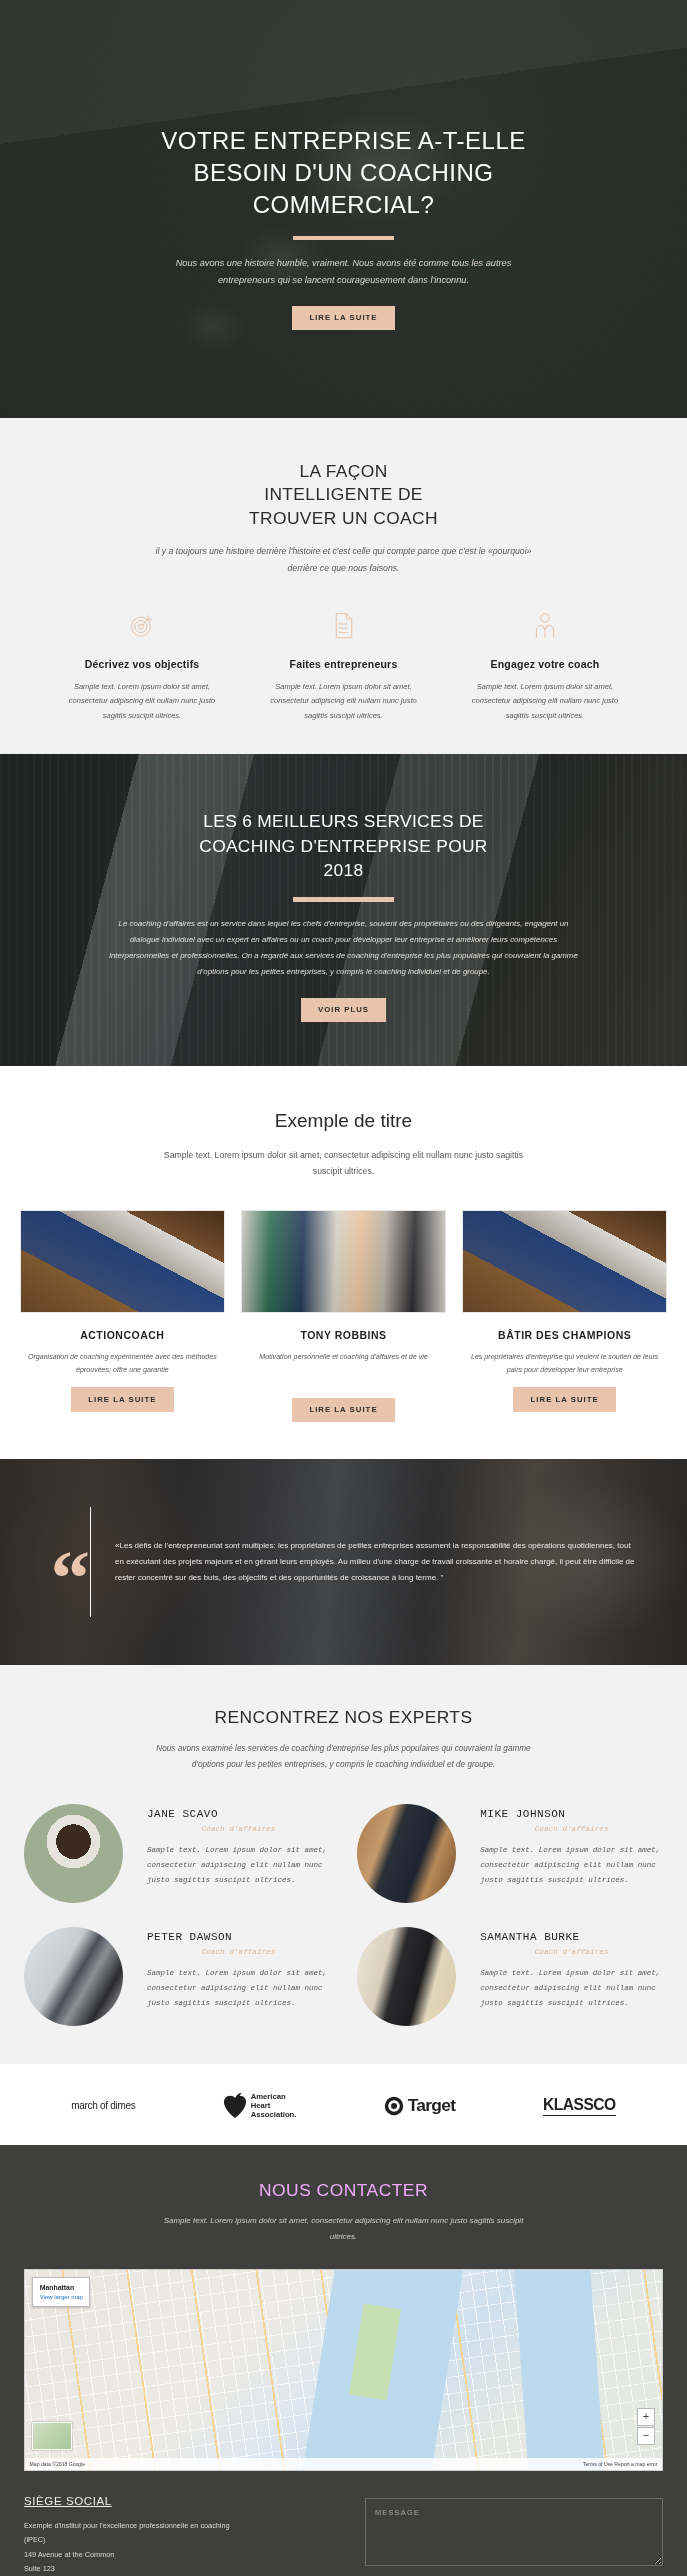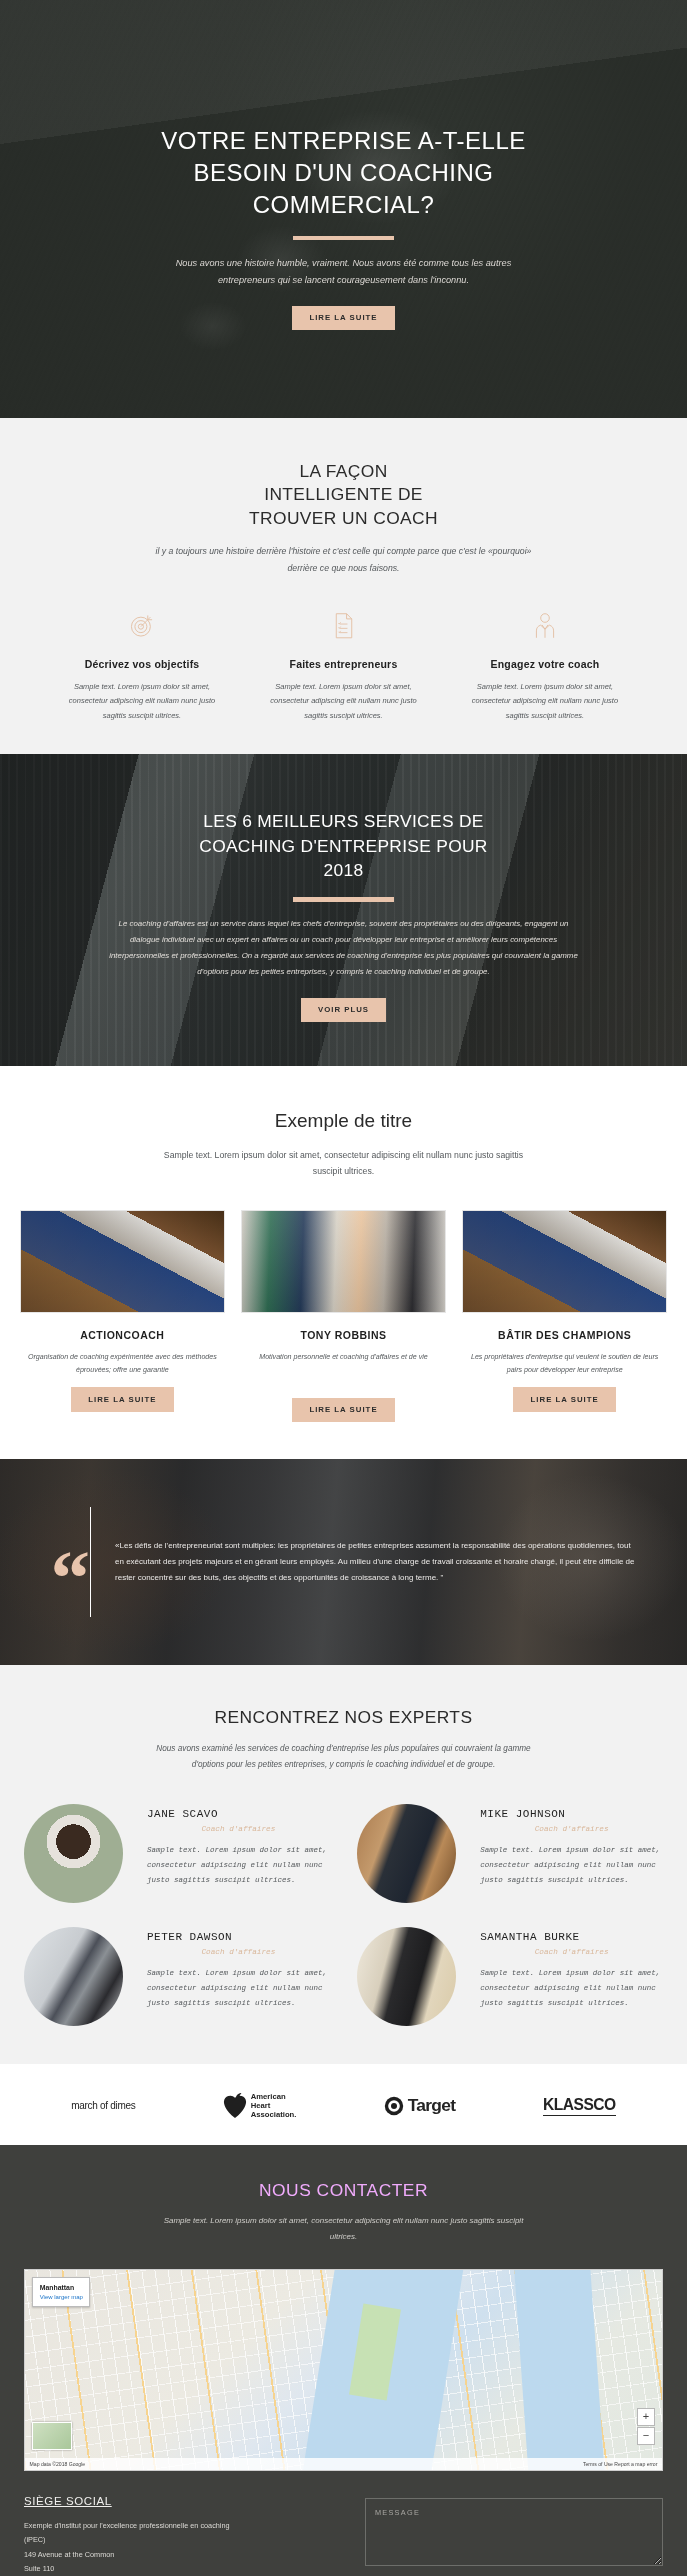--- a/index.html
+++ b/index.html
@@ -487,21 +487,21 @@
     </div>
 
     <div class="contact-body">
 
       <div class="hq">
         <h3>SIÈGE SOCIAL</h3>
         <div class="addr">
           <div>Exemple d'institut pour l'excellence professionnelle en coaching</div>
           <div>(iPEC)</div>
           <div>149 Avenue at the Common</div>
-          <div>Suite 110</div>
+          <div>Suite 123</div>
           <div>Shrewsbury. NJ 07702.</div>
         </div>
 
       </div>
 
       <div class="form">
         <textarea placeholder="MESSAGE" style=""></textarea>
 
       </div>
 

